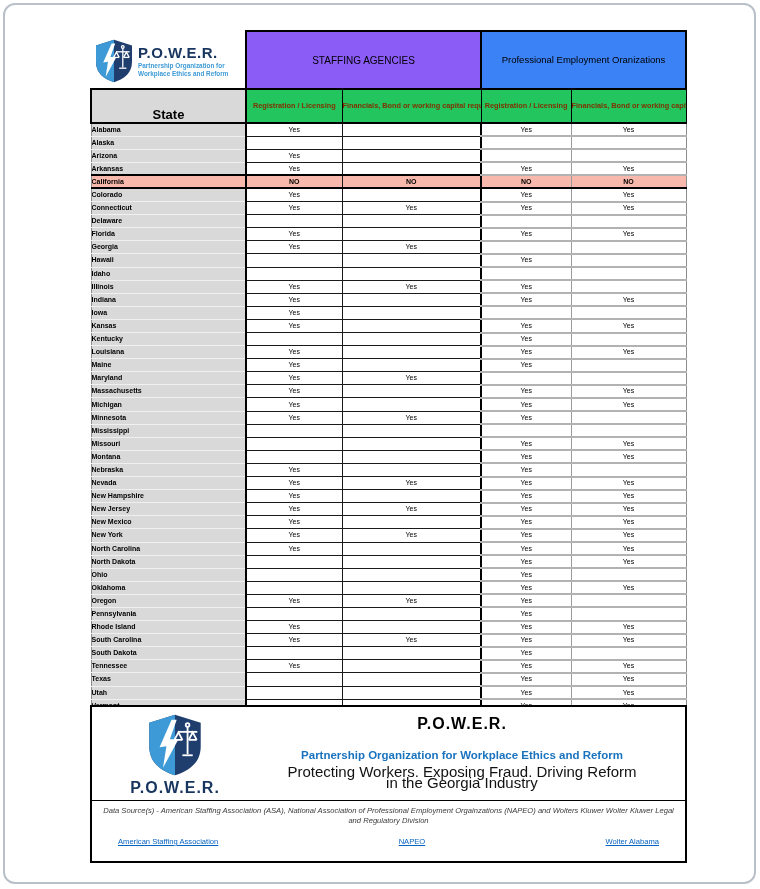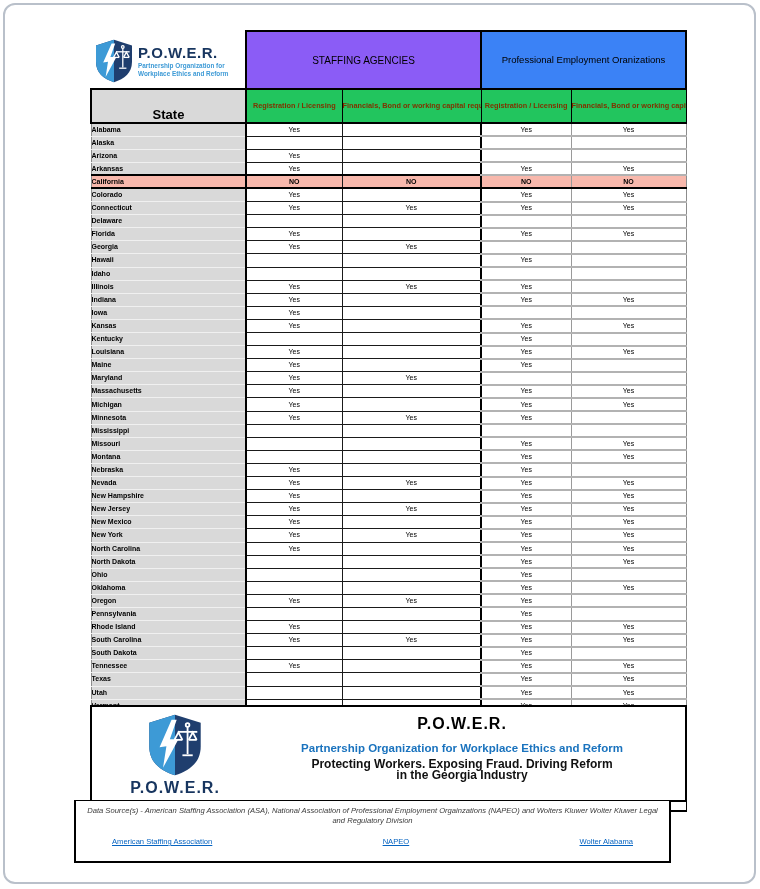--- a/index.html
+++ b/index.html
@@ -39,30 +39,30 @@
   td.val.c3{border-right:1px solid #8c8c8c;}
   tr.hl td{background:#f8b8ac !important;font-weight:bold;
            border-top:2px solid #000 !important;border-bottom:2px solid #000 !important;}
   tr.spacer td{height:3px;background:#bfbfbf;border:none;}
   tr.totals td{background:#fff;border:1px solid #000;border-top:2px solid #000;border-bottom:2px solid #000;
                height:13px;font-size:7.5px;}
   tr.totals td.t-label{text-align:left;padding-left:3px;}
   tr.totals td.t-val{text-align:center;}
   
   .f-box1{position:absolute;left:90px;top:705px;width:593px;height:93px;border:2px solid #000;background:#fff;}
-  .f-box2{position:absolute;left:74px;top:800px;width:593px;height:60px;border:2px solid #000;border-top:1px solid #000;background:#fff;}
+  .f-box2{position:absolute;left:90px;top:800px;width:593px;height:60px;border:2px solid #000;border-top:1px solid #000;background:#fff;}
   .f-logo{position:absolute;left:28px;top:6px;width:110px;text-align:center;}
   .f-logo svg{width:58px;height:64px;}
   .f-logo-title{font-size:16px;font-weight:bold;color:#17355f;letter-spacing:1px;margin-top:-2px;}
   .f-heading{position:absolute;left:165px;top:8px;width:410px;text-align:center;line-height:1.15;}
   .f-title{font-size:16px;font-weight:bold;color:#000;letter-spacing:1px;}
-  .f-sub{font-size:11.5px;font-weight:bold;color:#1a73be;margin-top:9px;}
-  .f-tag{font-size:12px;font-weight:bold;color:#111;margin-top:3px;line-height:11.5px;}
+  .f-sub{font-size:11.5px;font-weight:bold;color:#1a73be;margin-top:16px;}
+  .f-tag{font-size:15px;font-weight:normal;color:#111;margin-top:3px;line-height:11.5px;}
   .ds-text{font-style:italic;font-size:7.6px;color:#3a3a3a;text-align:center;padding:5px 8px 0 8px;line-height:10px;}
-  .links{display:flex;justify-content:space-between;align-items:center;padding:0 36px;margin-top:11px;}
+  .links{display:flex;justify-content:space-between;align-items:center;padding:0 26px;margin-top:11px;}
   .links a{font-size:7.6px;color:#0563c1;text-decoration:underline;}
 </style>
 </head>
 <body>
 
 <svg width="0" height="0" style="position:absolute">
   <symbol id="power-shield" viewBox="0 0 100 112">
     <path d="M50 3 L95 17 V58 C95 86 76 101 50 109 C24 101 5 86 5 58 V17 Z" fill="#1f3e6e"></path>
     <path d="M50 3 L5 17 V58 C5 86 24 101 50 109 Z" fill="#3d9ad6"></path>
     <polygon points="44,12 23,60 35,58 29,96 56,46 41,46 53,12" fill="#ffffff"></polygon>

